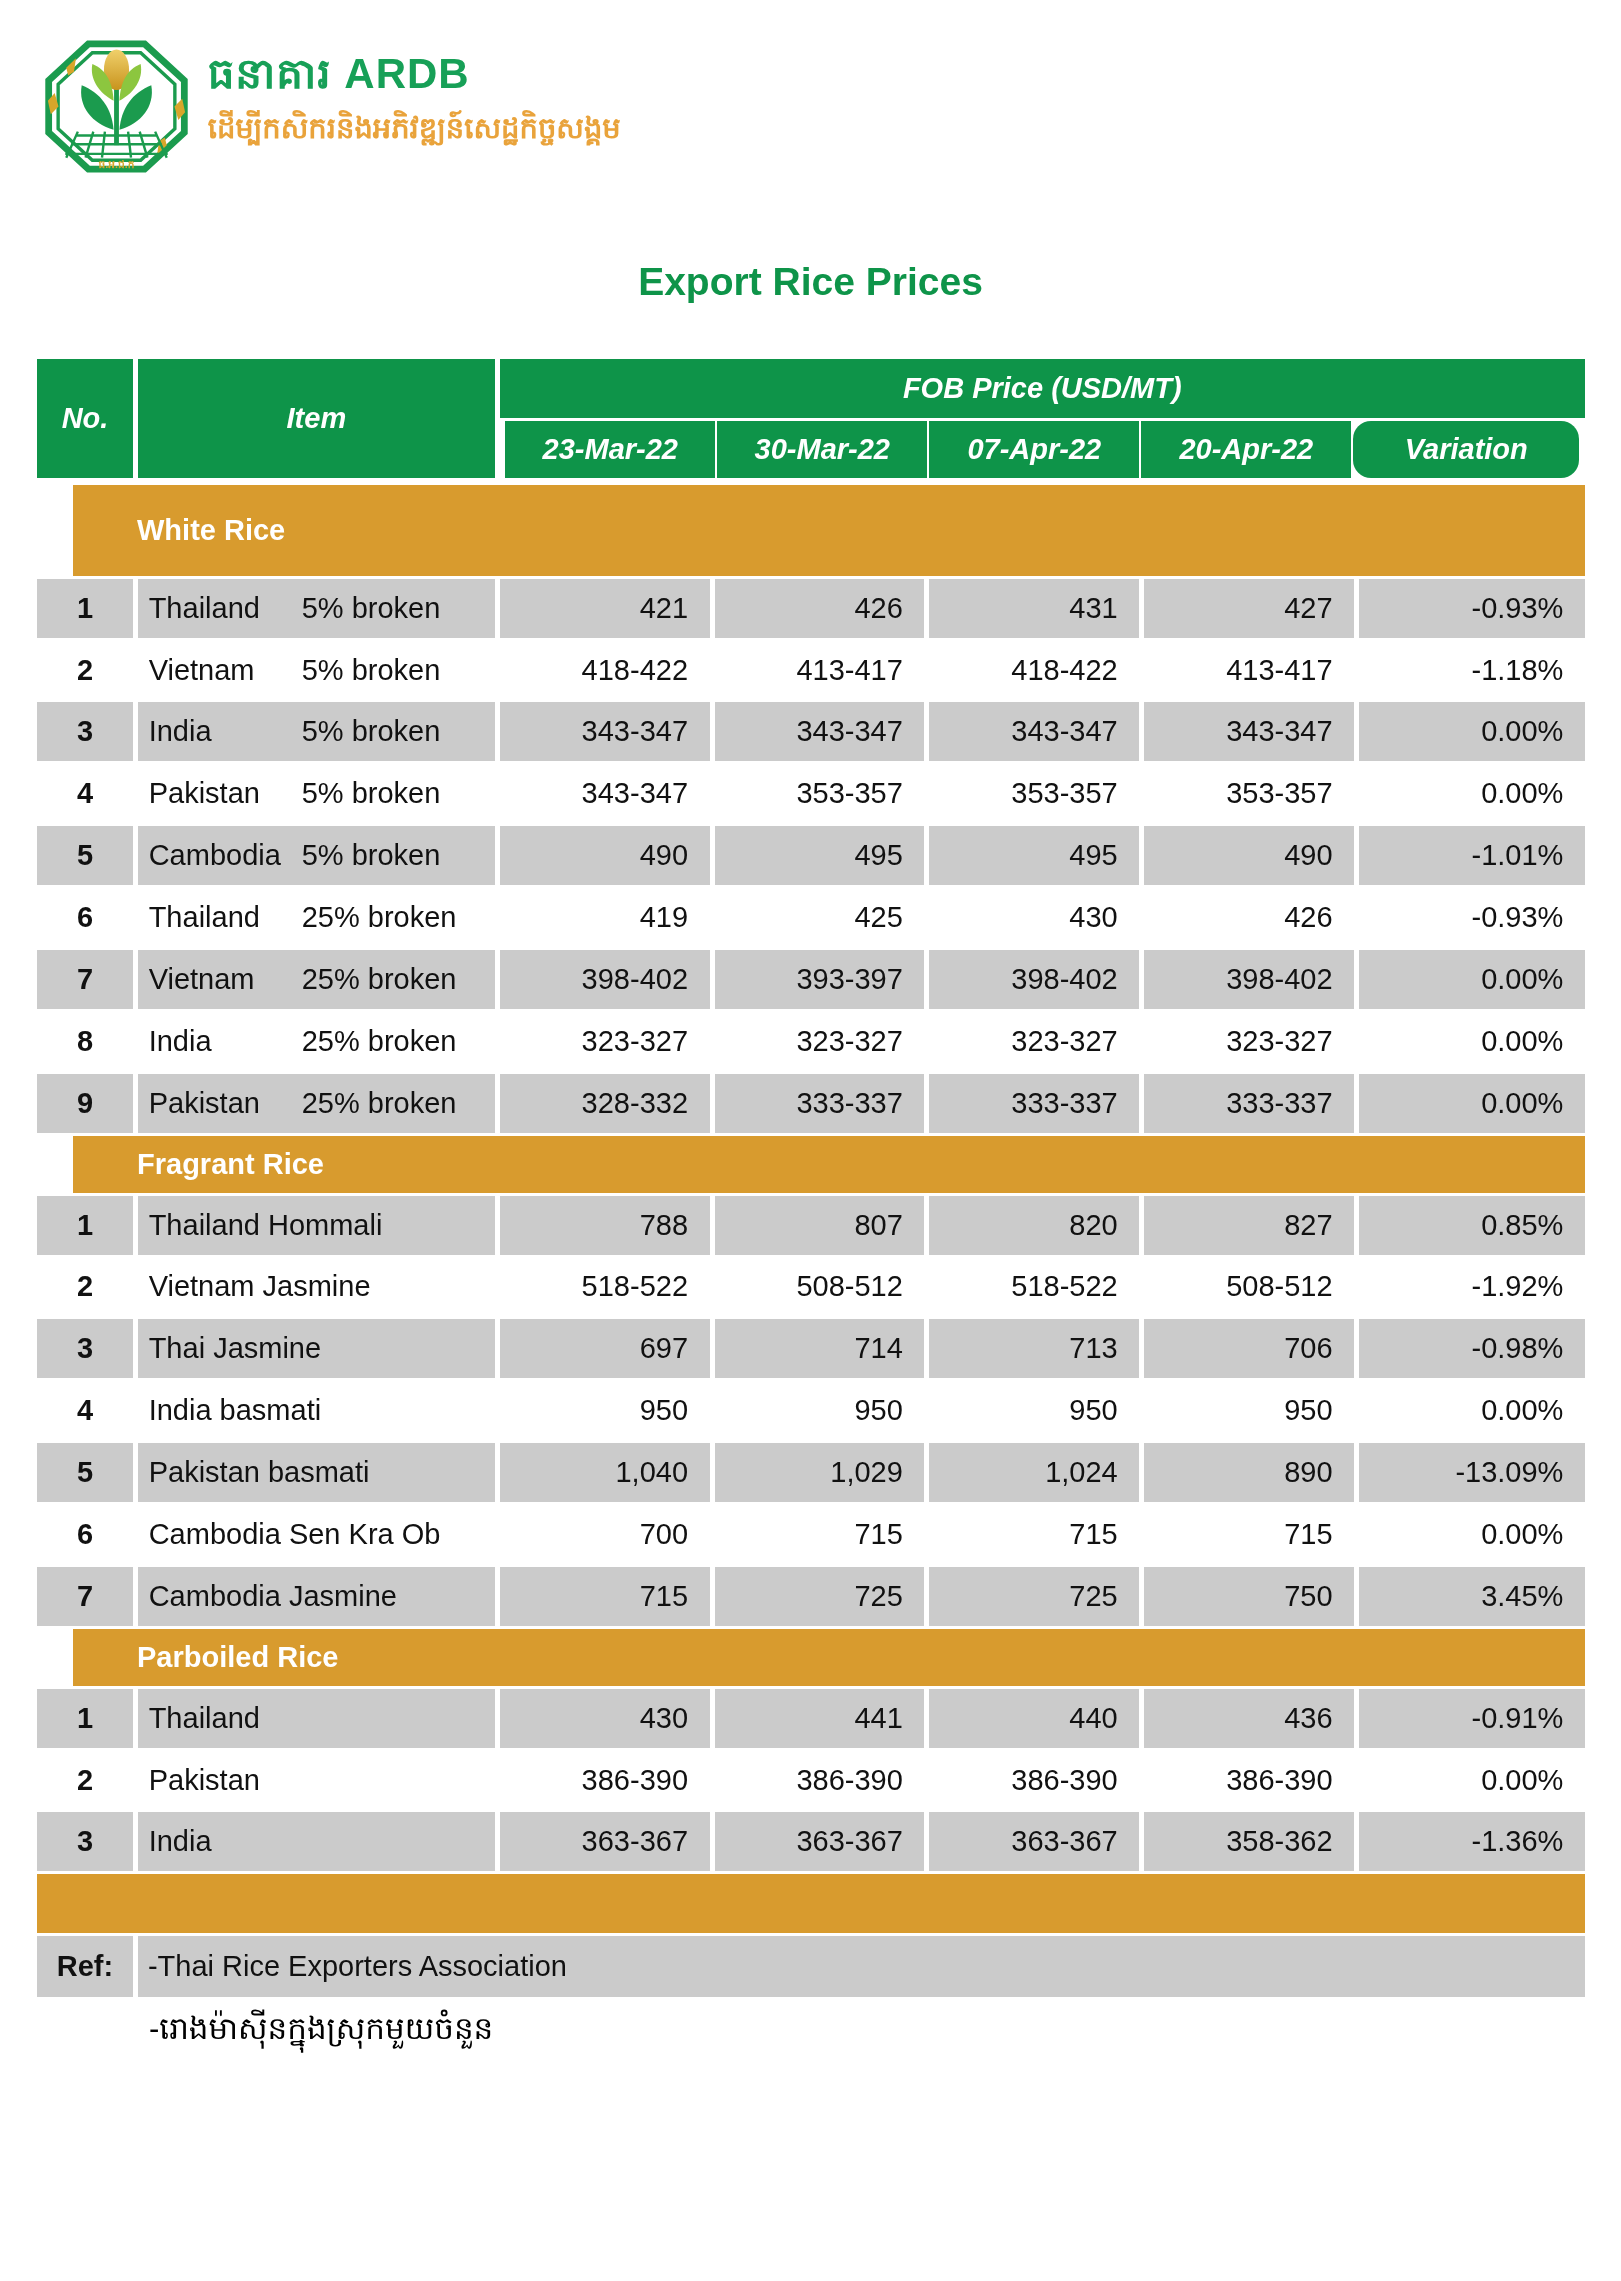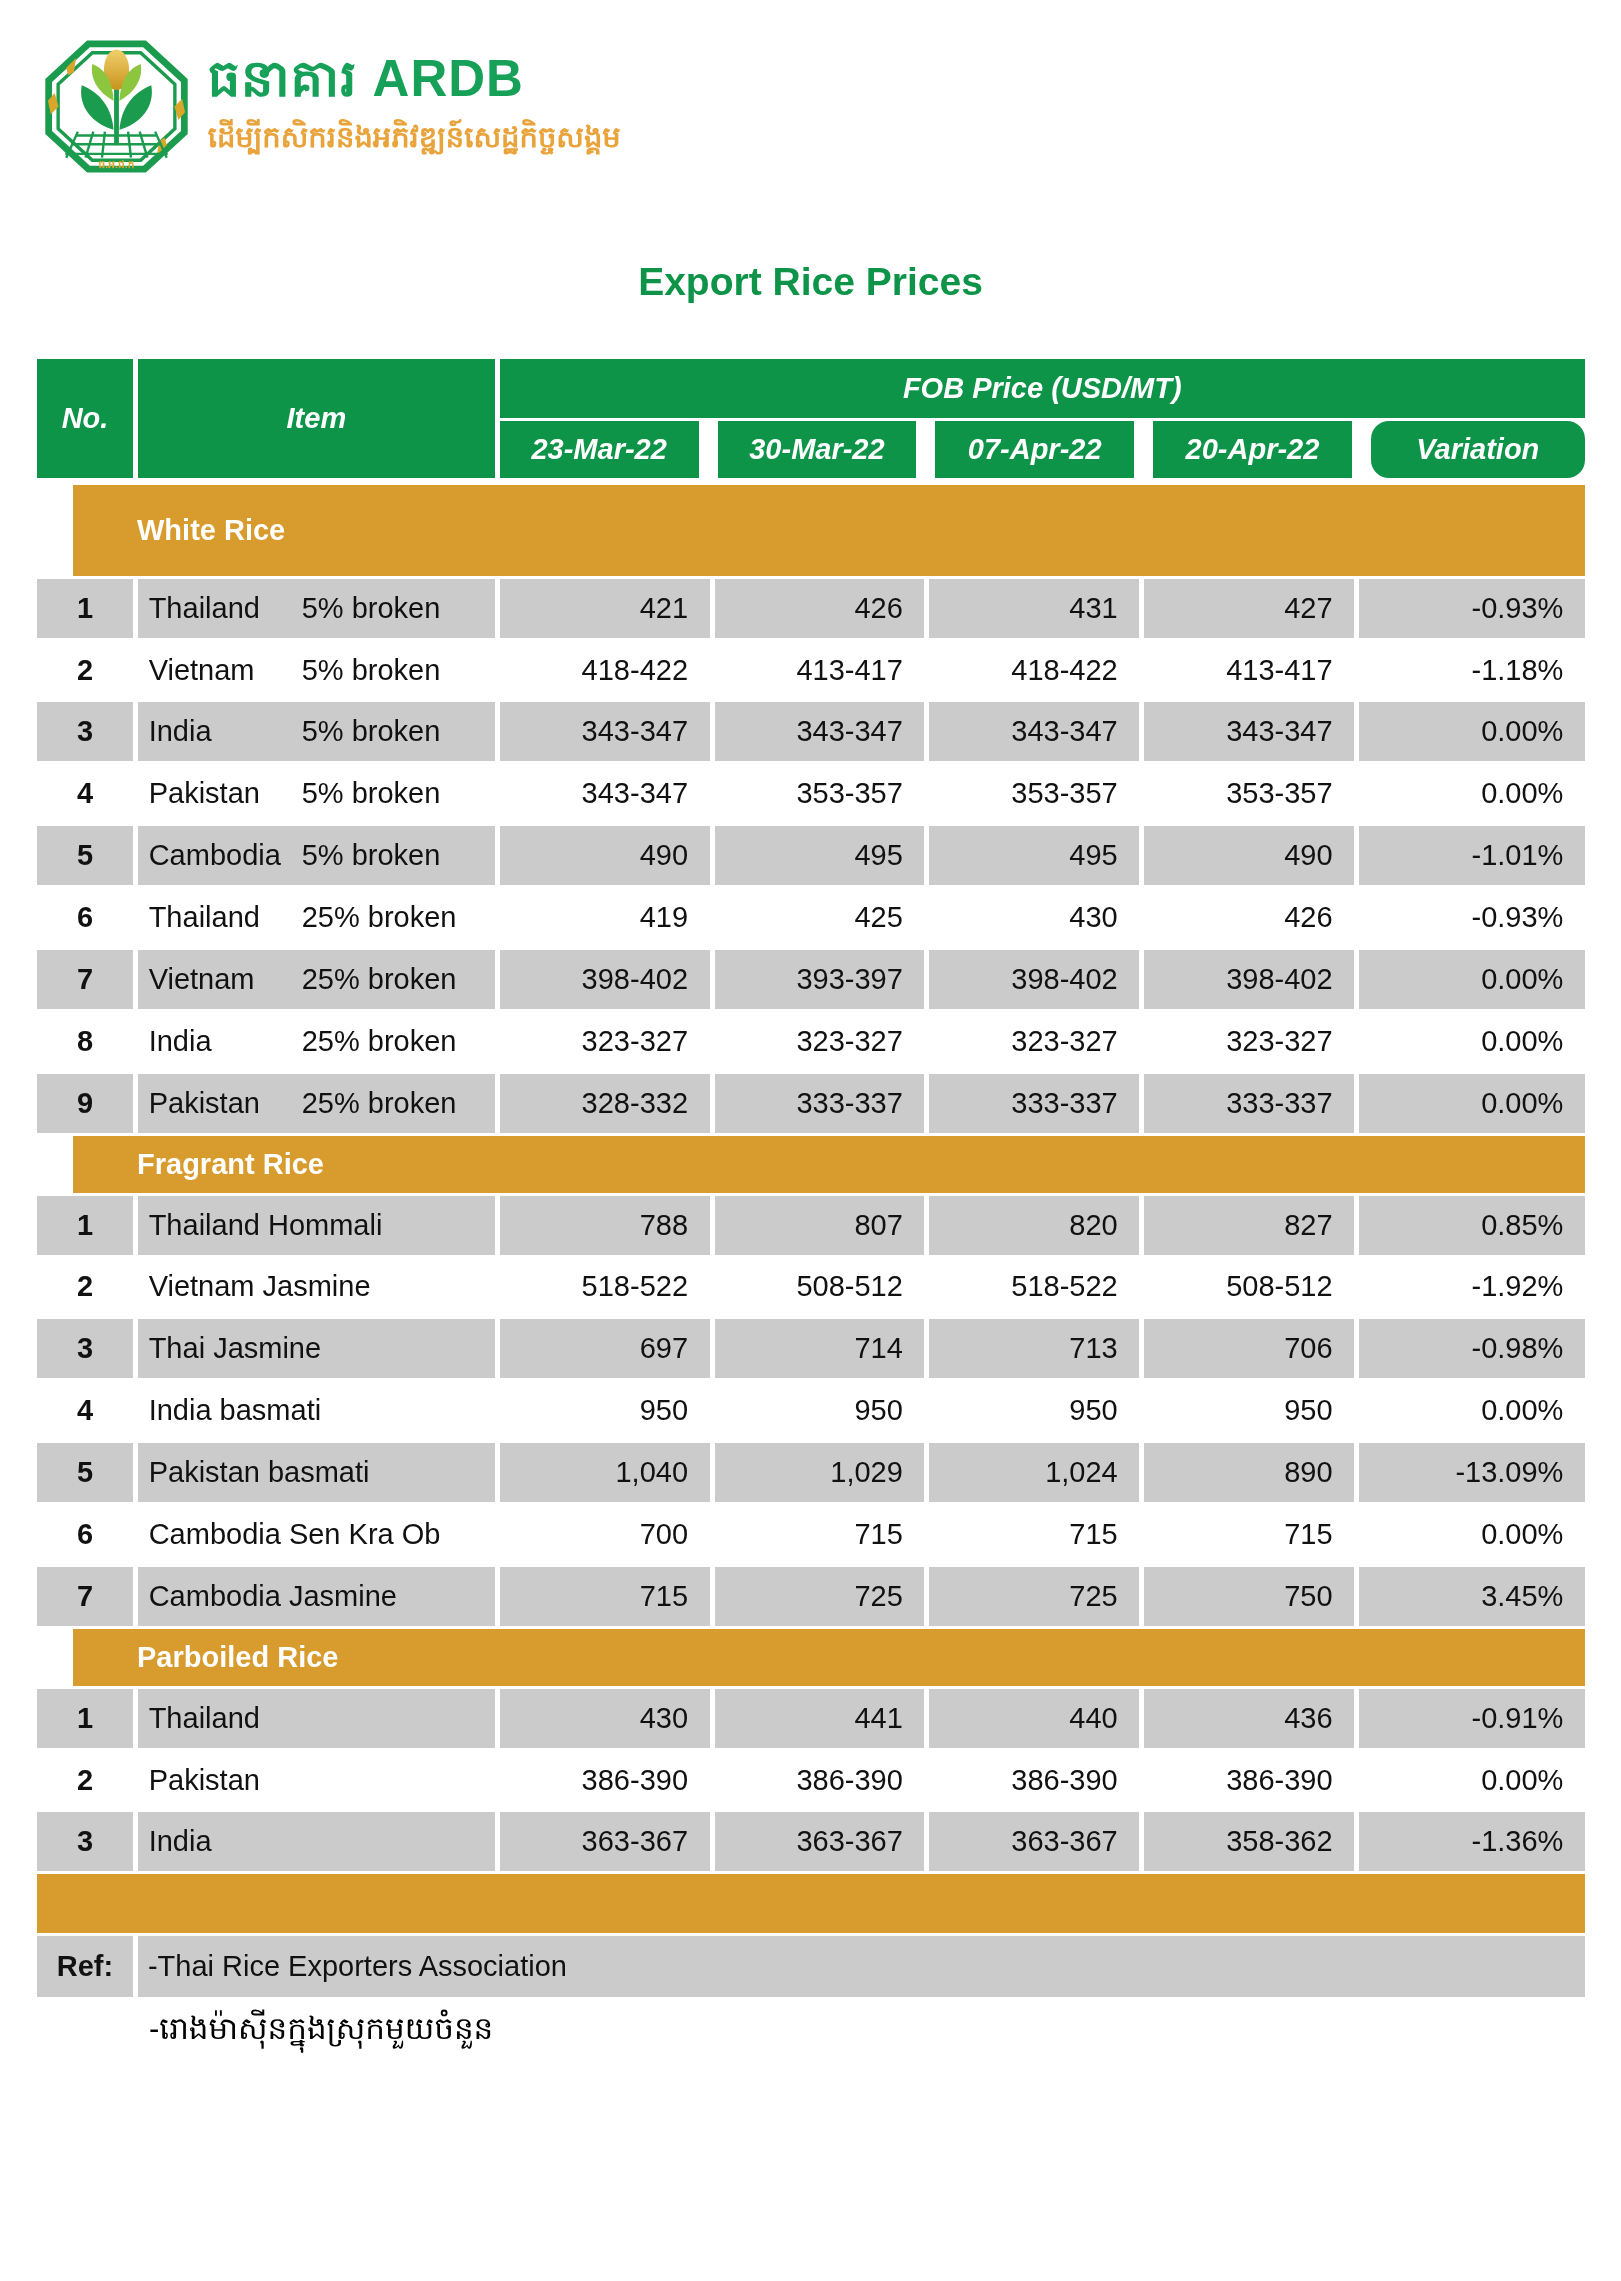--- a/index.html
+++ b/index.html
@@ -12,37 +12,37 @@
   }
   *{box-sizing:border-box;margin:0;padding:0;}
   html,body{background:#fff;}
   body{font-family:"Liberation Sans","DejaVu Sans",sans-serif;color:#111;}
   .page{position:relative;width:1621px;height:2282px;background:#fff;overflow:hidden;}
 
   
   .brand{position:absolute;left:39px;top:35px;display:flex;gap:13.7px;}
   .logo{width:155px;height:143px;flex:0 0 auto;}
   .brand-text{padding-top:17.6px;}
-  .brand-name{font-size:51px;font-weight:bold;color:var(--brand-green);line-height:1.0;letter-spacing:1px;}
+  .brand-name{font-size:42px;font-weight:bold;color:var(--brand-green);line-height:1.0;letter-spacing:1px;}
   .brand-tagline{font-size:29px;font-weight:bold;color:var(--tagline-gold);margin-top:15.7px;}
 
   
   .title{position:absolute;left:0;top:260px;width:100%;text-align:center;
          font-size:39px;font-weight:bold;color:var(--table-green);}
 
   
   .price-table{position:absolute;left:37px;top:359px;width:1548px;}
   .thead{display:grid;grid-template-columns:96px 357px 1085px;column-gap:4.9px;row-gap:2.9px;
          grid-template-rows:59px 57px;margin-bottom:6.9px;font-style:italic;}
   .th{background:var(--table-green);color:#fff;display:flex;align-items:center;justify-content:center;
       font-size:29px;font-weight:bold;}
   .th-no{grid-row:1/3;grid-column:1;}
   .th-item{grid-row:1/3;grid-column:2;}
   .th-fob{grid-row:1;grid-column:3;}
-  .dates{grid-row:2;grid-column:3;display:flex;gap:19px;}
+  .dates{grid-row:2;grid-column:3;display:flex;gap:2px;justify-content:center;}
   .th-date{width:210px;font-weight:bold;}
   .th-var{width:226px;font-weight:bold;border-radius:18px;}
 
   .row{display:flex;gap:4.9px;height:59px;margin-bottom:2.9px;}
   .cell{display:flex;align-items:center;background:transparent;font-size:29px;}
   .row.striped .cell{background:var(--row-gray);}
   .c-no{width:96px;justify-content:center;font-weight:bold;}
   .c-item{width:357px;padding-left:10.8px;}
   .c-item .country{display:inline-block;width:153px;}
   .c-p{width:210px;justify-content:flex-end;padding-right:21.6px;}

